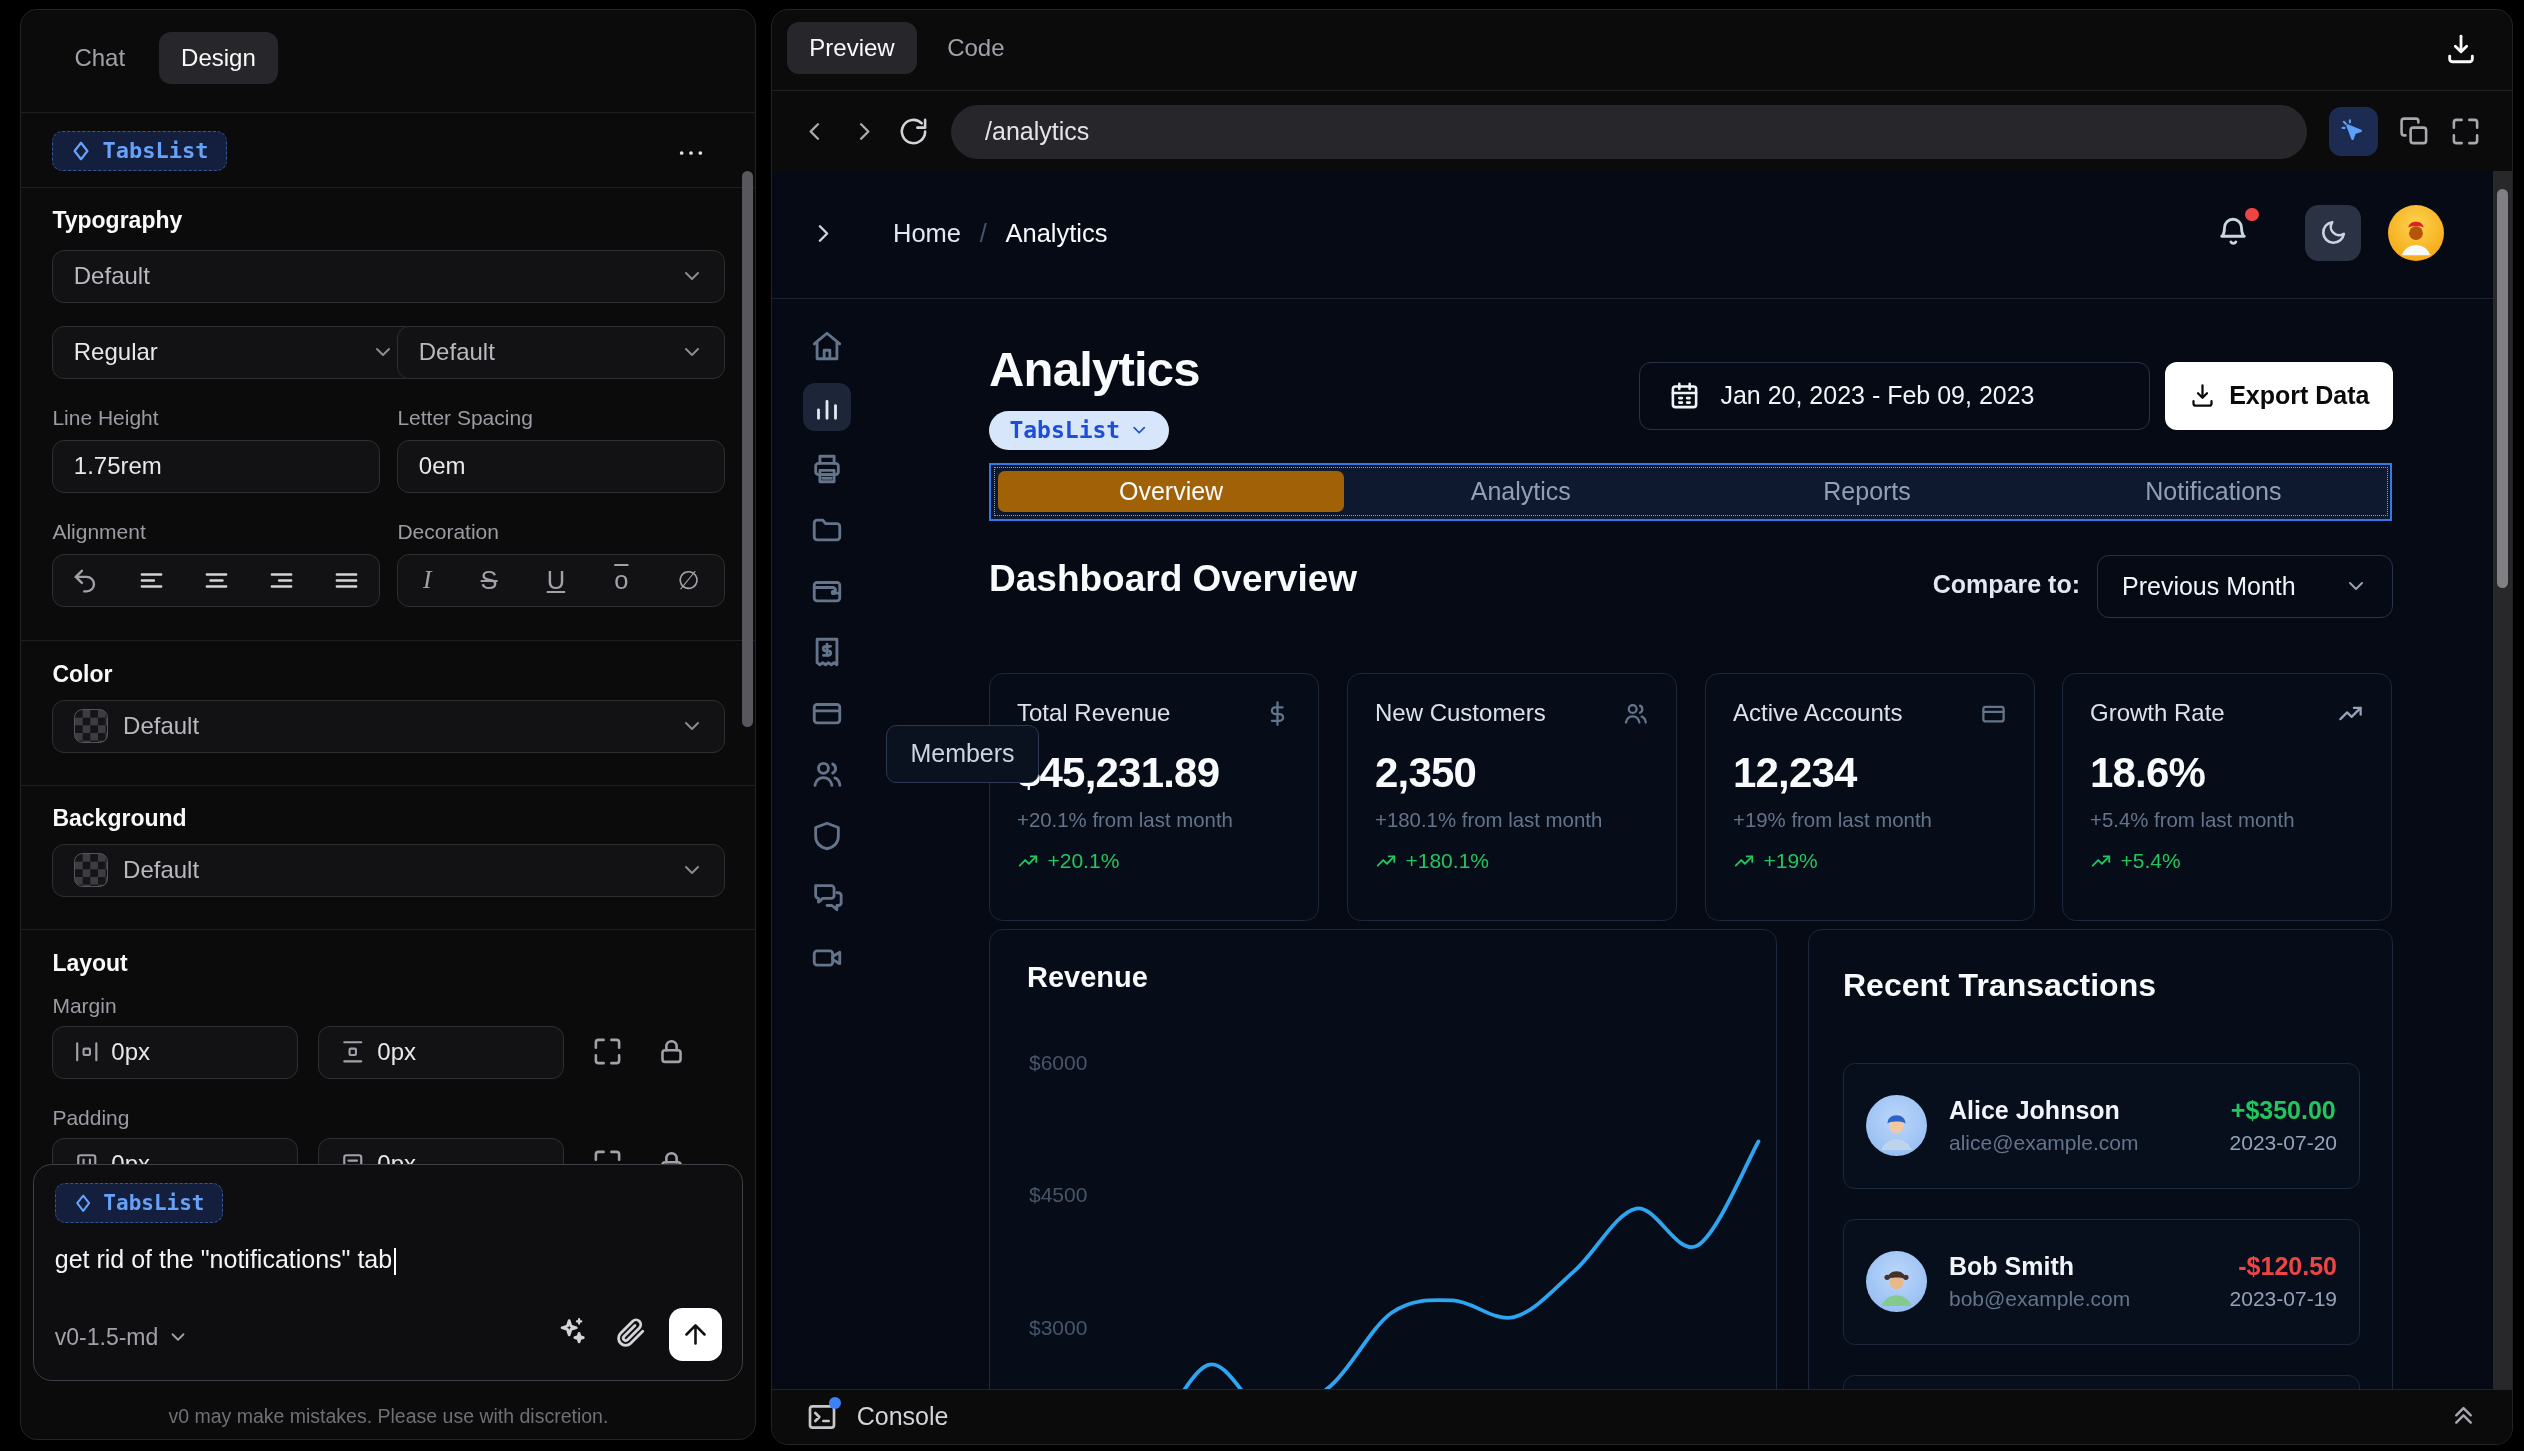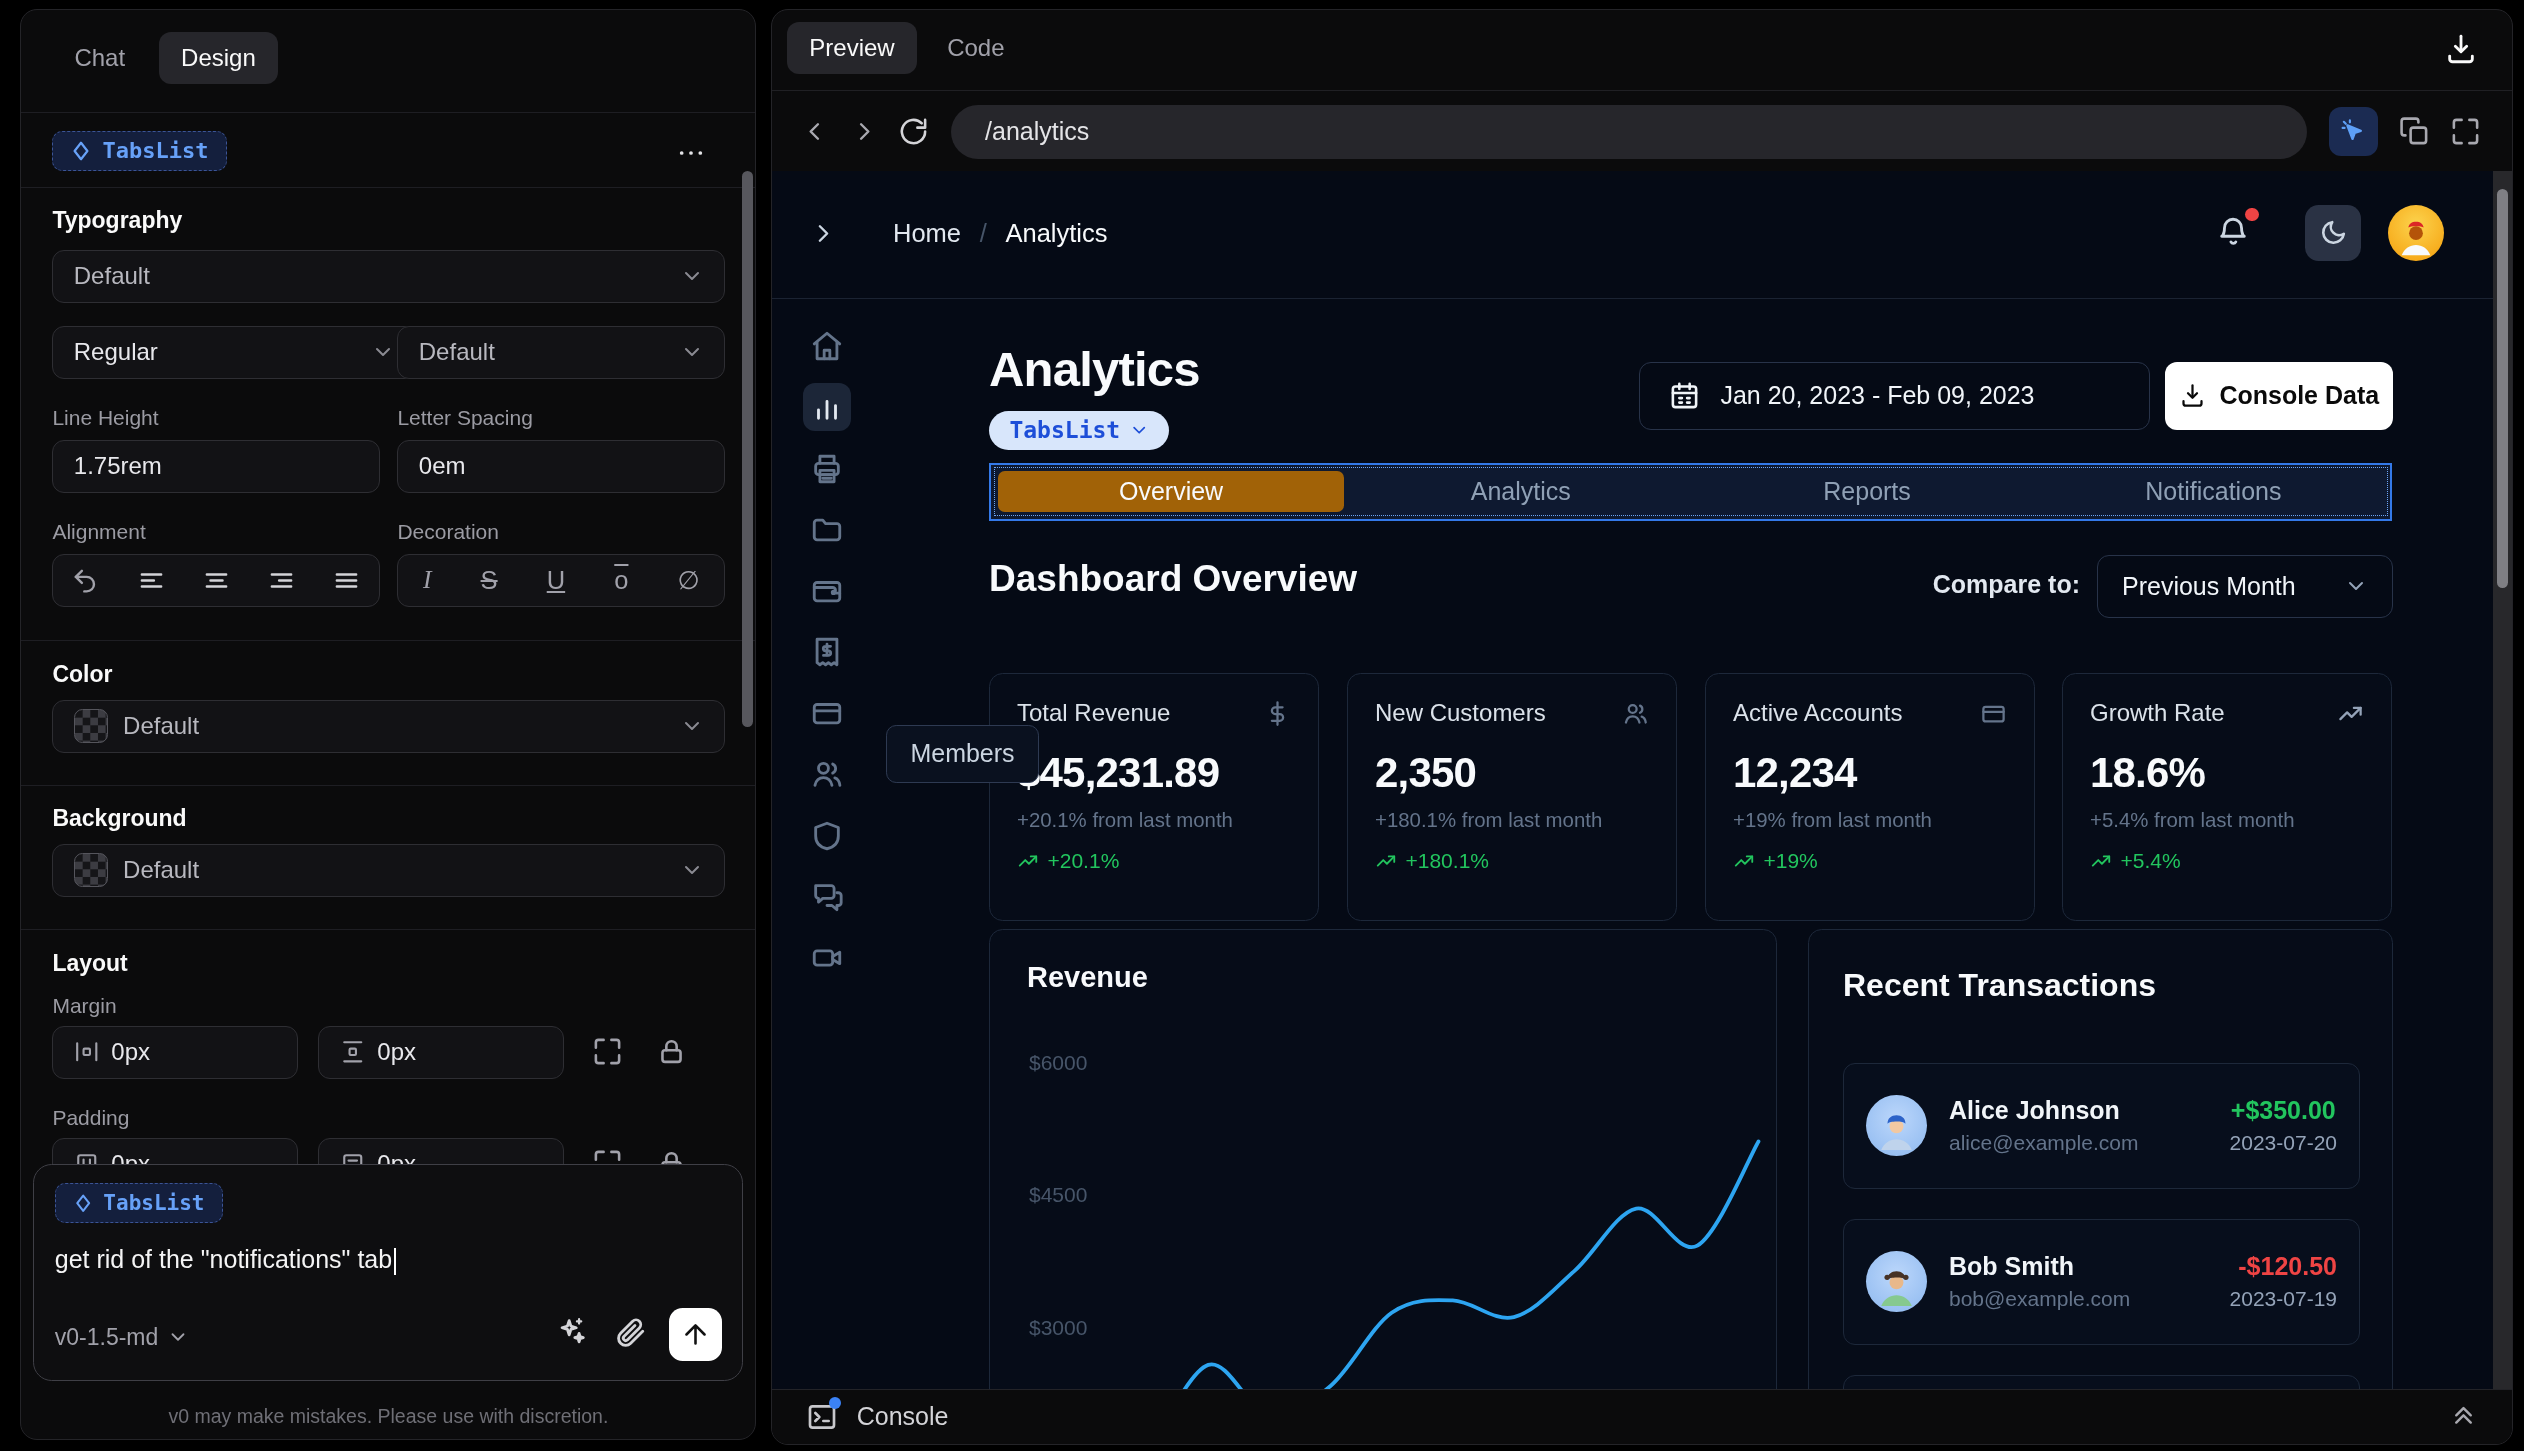--- a/index.html
+++ b/index.html
@@ -458,21 +458,21 @@
           <path d="M8 3v4M16 3v4M3 10h18M8 14h2M8 17.5h2M14 14h2M14 17.5h2"></path>
         </svg>
       <span>Jan 20, 2023 - Feb 09, 2023</span>
     </button>
     <button class="export-btn" style="left:1393px;top:191px;width:228px;height:68px;">
       <svg width="27" height="27" viewBox="0 0 24 24">
           <path d="M12 3v10"></path>
           <path d="m8 10 4 4 4-4"></path>
           <path d="M4 17v2a2 2 0 0 0 2 2h12a2 2 0 0 0 2-2v-2"></path>
         </svg>
-      <span>Console Data</span>
+      <span>Export Data</span>
     </button>
 
     <div class="tabsbar" style="left:217px;top:292px;width:1403px;height:58px;">
       <div class="tabsbar-inner">
         <button class="ptab active">Overview</button>
         <button class="ptab">Analytics</button>
         <button class="ptab">Reports</button>
         <button class="ptab">Notifications</button>
       </div>
     </div>

